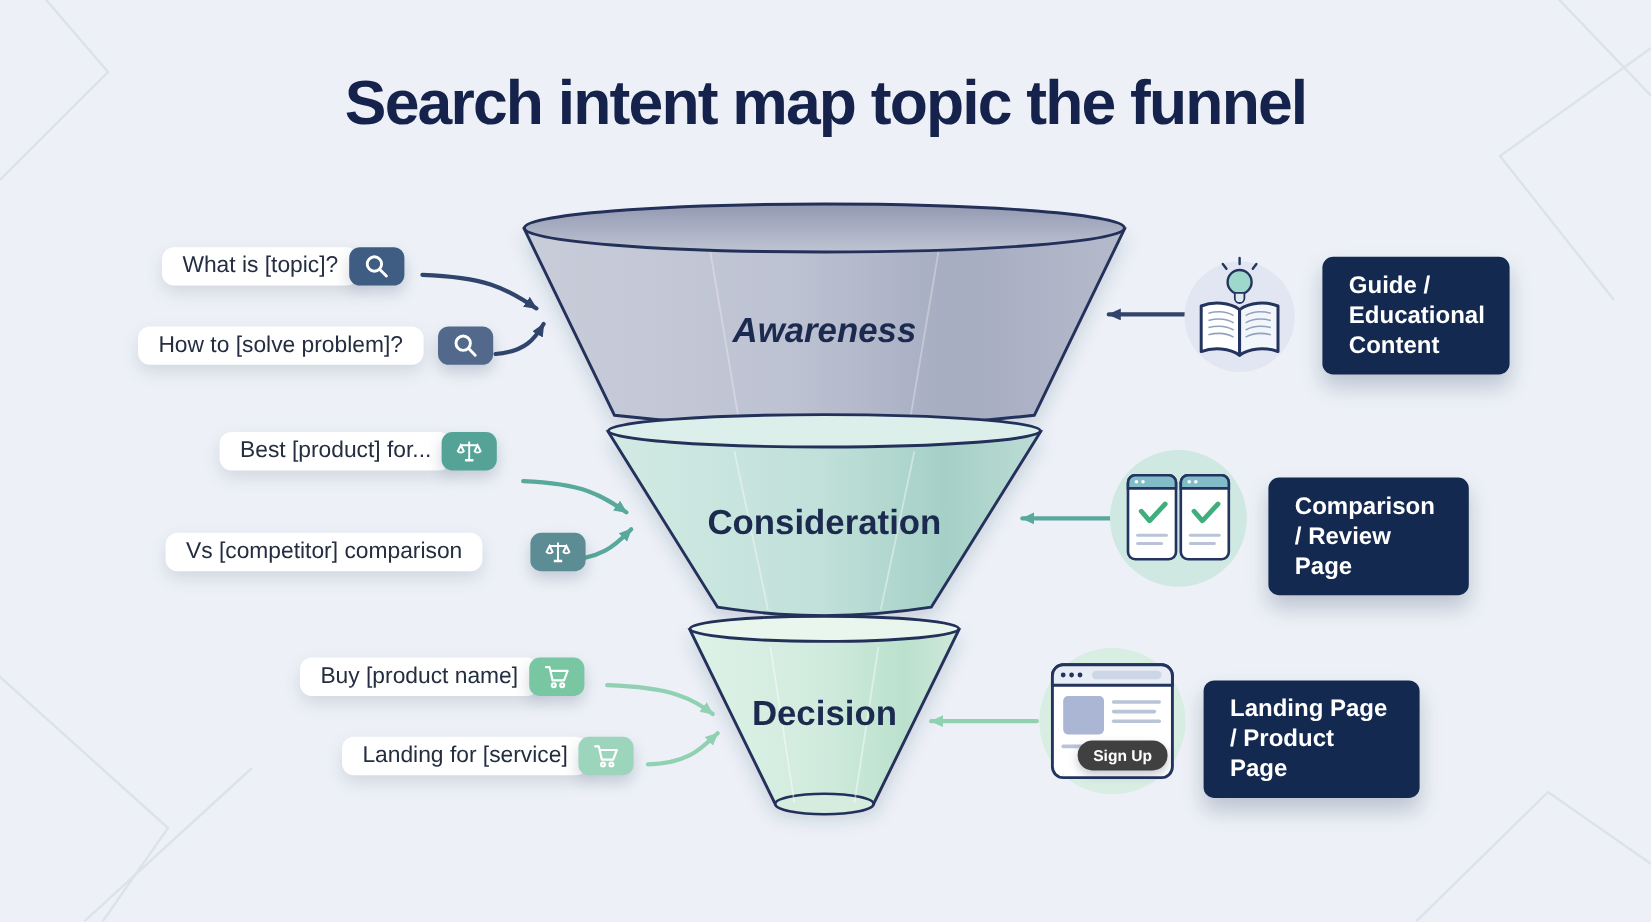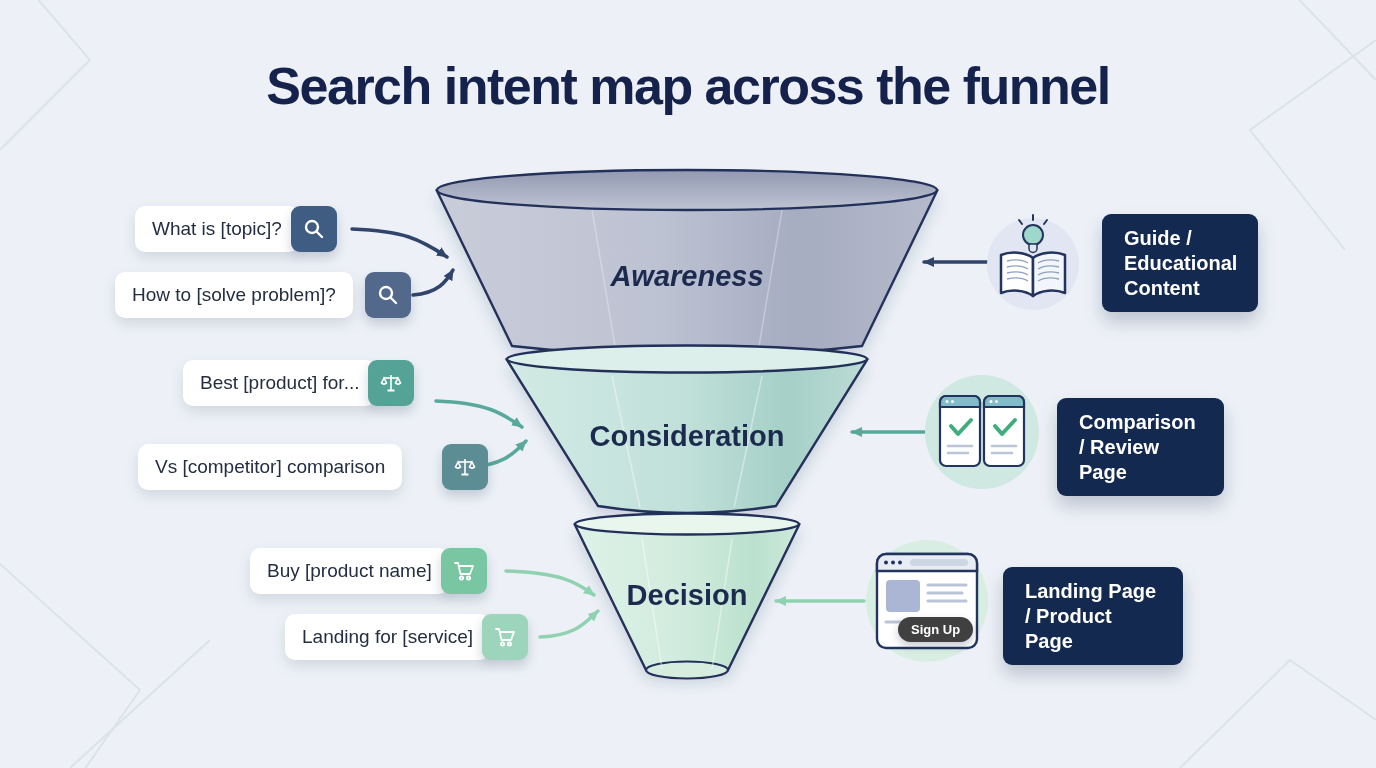--- a/index.html
+++ b/index.html
@@ -1,21 +1,21 @@
 <!DOCTYPE html>
 <html><head>
 <meta charset="utf-8">
 <style>
   html,body{margin:0;padding:0;}
   body{font-family:"Liberation Sans","DejaVu Sans",sans-serif;background:#e9edf4;}
   .canvas{position:relative;width:1376px;height:768px;background:#edf1f7;overflow:hidden;margin:0 auto;}
   .layer{position:absolute;left:0;top:0;width:1376px;height:768px;pointer-events:none;}
   .title{position:absolute;left:0;top:56px;width:100%;text-align:center;font-size:52px;font-weight:800;color:#15224b;letter-spacing:-1.5px;}
   .stage-label{position:absolute;left:487px;width:400px;text-align:center;font-size:29px;font-weight:700;color:#1b2a4e;}
-  .pill{position:absolute;display:flex;align-items:stretch;height:46px;}
+  .pill{position:absolute;display:flex;align-items:stretch;height:32px;}
   .pill-text{background:#ffffff;display:flex;align-items:center;padding:0 17px;border-radius:10px;font-size:19px;color:#242e40;white-space:nowrap;box-shadow:0 6px 14px rgba(30,45,80,.13);}
   .pill-btn{width:46px;border-radius:9px;display:flex;align-items:center;justify-content:center;margin-left:-8px;box-shadow:0 6px 12px rgba(30,45,80,.2);flex:0 0 46px;}
   .c-navy1{background:#3f5c82;} .c-navy2{background:#53698c;}
   .c-teal1{background:#55a396;} .c-teal2{background:#5d8d94;}
   .c-green1{background:#79c7a2;} .c-green2{background:#9cd5bc;}
   .pill-btn svg{width:24px;height:24px;}
   .navy-box{position:absolute;background:#13294f;color:#fff;border-radius:9px;display:flex;align-items:flex-start;padding:12px 22px;font-weight:700;font-size:20px;line-height:1.24;box-shadow:0 10px 18px rgba(19,41,79,.22);box-sizing:border-box;}
   .ricon{position:absolute;}
   .ricon svg{position:absolute;left:0;top:0;width:100%;height:100%;}
   .signup-btn{position:absolute;left:32px;top:77px;padding:5px 13px;background:#404040;color:#fff;font-size:13px;font-weight:700;border-radius:13px;box-shadow:0 4px 8px rgba(30,45,80,.25);}
@@ -109,21 +109,21 @@
       <path d="M436,401 C487,403 502,413 522,427" stroke="#58a89b" marker-end="url(#mTeal)"></path>
       <path d="M468,467 C503,466 514,453 526,441" stroke="#58a89b" marker-end="url(#mTeal)"></path>
       <path d="M506,571 C562,573 576,582 594,595" stroke="#90d1b2" marker-end="url(#mGreen)"></path>
       <path d="M540,637 C574,636 584,624 598,611" stroke="#90d1b2" marker-end="url(#mGreen)"></path>
       <path d="M988,262 L924,262" stroke="#31456c" marker-end="url(#mNavy)"></path>
       <path d="M928,432 L852,432" stroke="#58a89b" marker-end="url(#mTeal)"></path>
       <path d="M864,601 L776,601" stroke="#90d1b2" marker-end="url(#mGreen)"></path>
     </g>
   </svg>
 
-  <div class="title">Search intent map across the funnel</div>
+  <div class="title">Search intent map topic the funnel</div>
 
   <div class="stage-label" style="top:260px;font-style:italic;">Awareness</div>
   <div class="stage-label" style="top:420px;">Consideration</div>
   <div class="stage-label" style="top:579px;">Decision</div>
 
   <div class="pill" style="left:135px;top:206px;">
     <span class="pill-text">What is [topic]?</span>
     <span class="pill-btn c-navy1">
       <svg viewBox="0 0 24 24">
           <circle cx="10" cy="10" r="6" fill="none" stroke="#fff" stroke-width="2.4"></circle>

